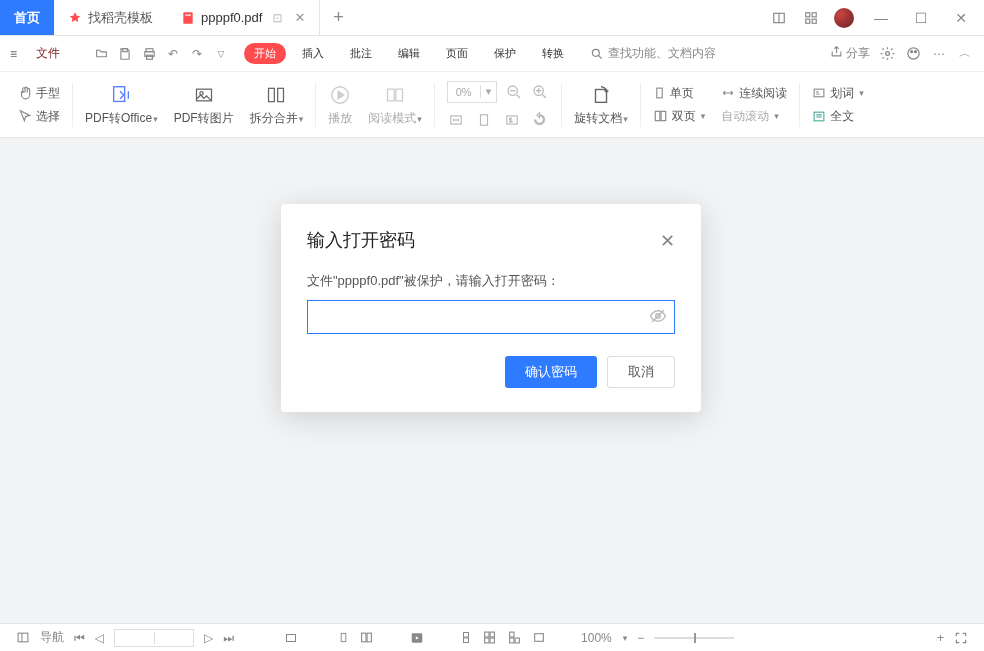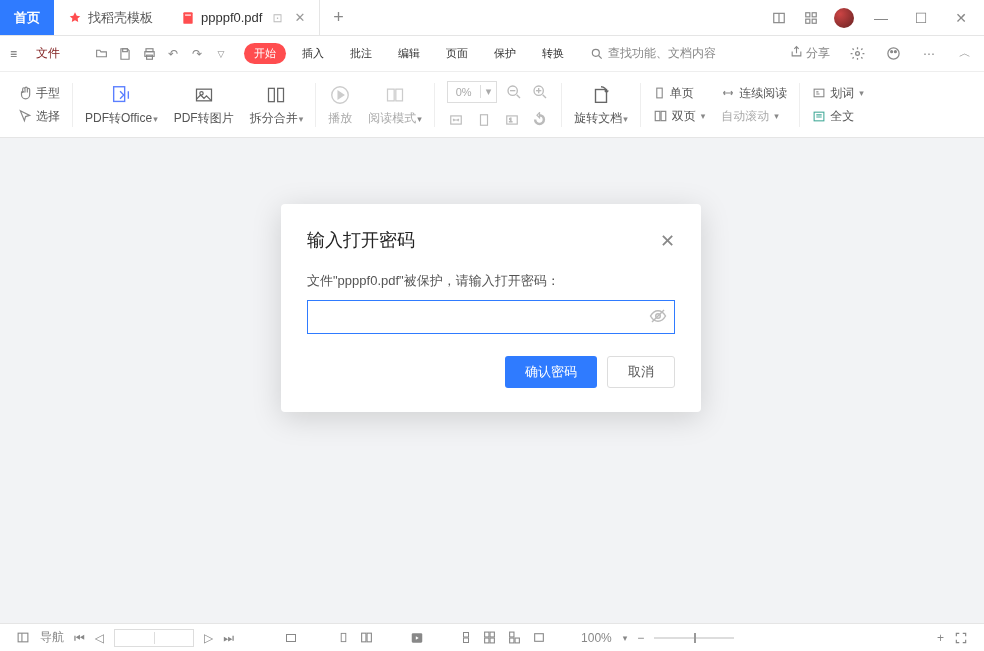--- a/index.html
+++ b/index.html
@@ -20,21 +20,21 @@
 
 
 .menubar{height:36px;display:flex;align-items:center;padding:0 10px;gap:6px;border-bottom:1px solid #eee}
 .ham{width:20px;color:#666;cursor:pointer}
 .mlabel{color:#7f1d1d;margin-right:26px;cursor:pointer}
 .mgrp{display:flex;gap:6px;margin-right:8px}
 .micon{width:18px;height:18px;color:#888;cursor:pointer;display:flex;align-items:center;justify-content:center}
 .mtab{padding:3px 10px;color:#333;cursor:pointer;font-size:11px}
 .mtab.start{background:#ff4d4f;color:#fff;border-radius:12px;font-weight:500}
 .search{display:flex;align-items:center;gap:4px;color:#888;cursor:text;margin-left:10px}
-.menur{margin-left:auto;display:flex;align-items:center;gap:18px;color:#888}
+.menur{margin-left:auto;display:flex;align-items:center;gap:8px;color:#888}
 
 
 .ribbon{height:66px;display:flex;align-items:center;padding:0 10px;border-bottom:1px solid #e5e5e5;gap:0}
 .rgrp{display:flex;flex-direction:column;align-items:center;justify-content:center;padding:0 8px;height:100%;gap:2px}
 .rdiv{width:1px;height:44px;background:#eee;margin:0 4px}
 .rtxt{font-size:12px;color:#555;white-space:nowrap}
 .rtxt.dim{color:#aaa}
 .ricon{height:26px;display:flex;align-items:center;justify-content:center;color:#666}
 .rsmall{display:flex;flex-direction:row;gap:8px;align-items:center}
 .zoombox{display:flex;align-items:center;border:1px solid #ddd;height:22px}

